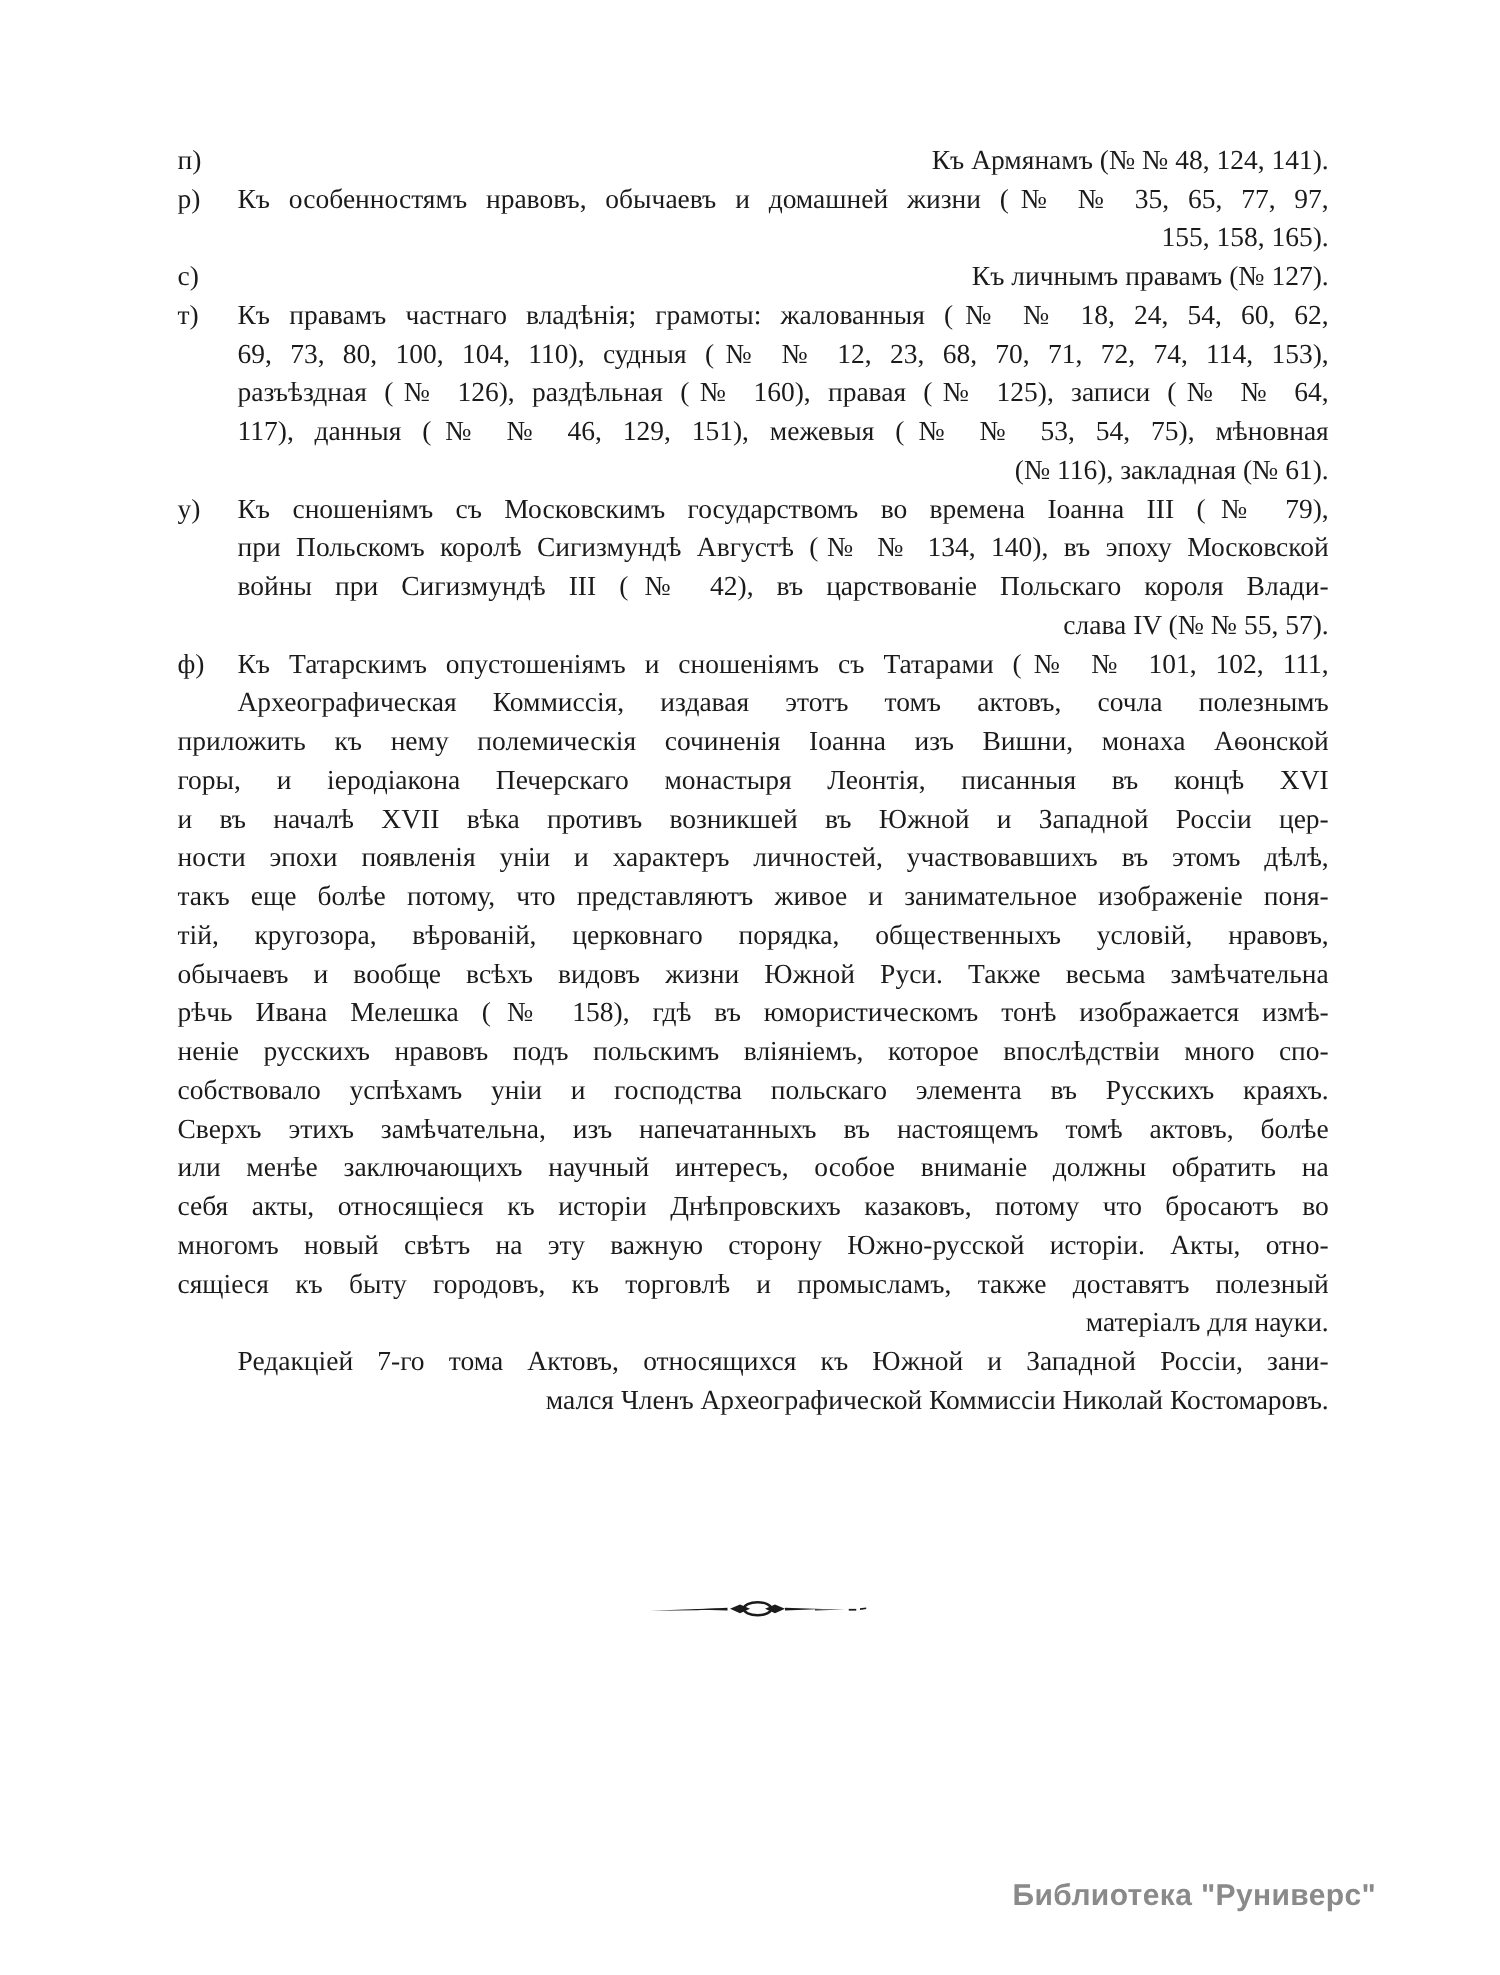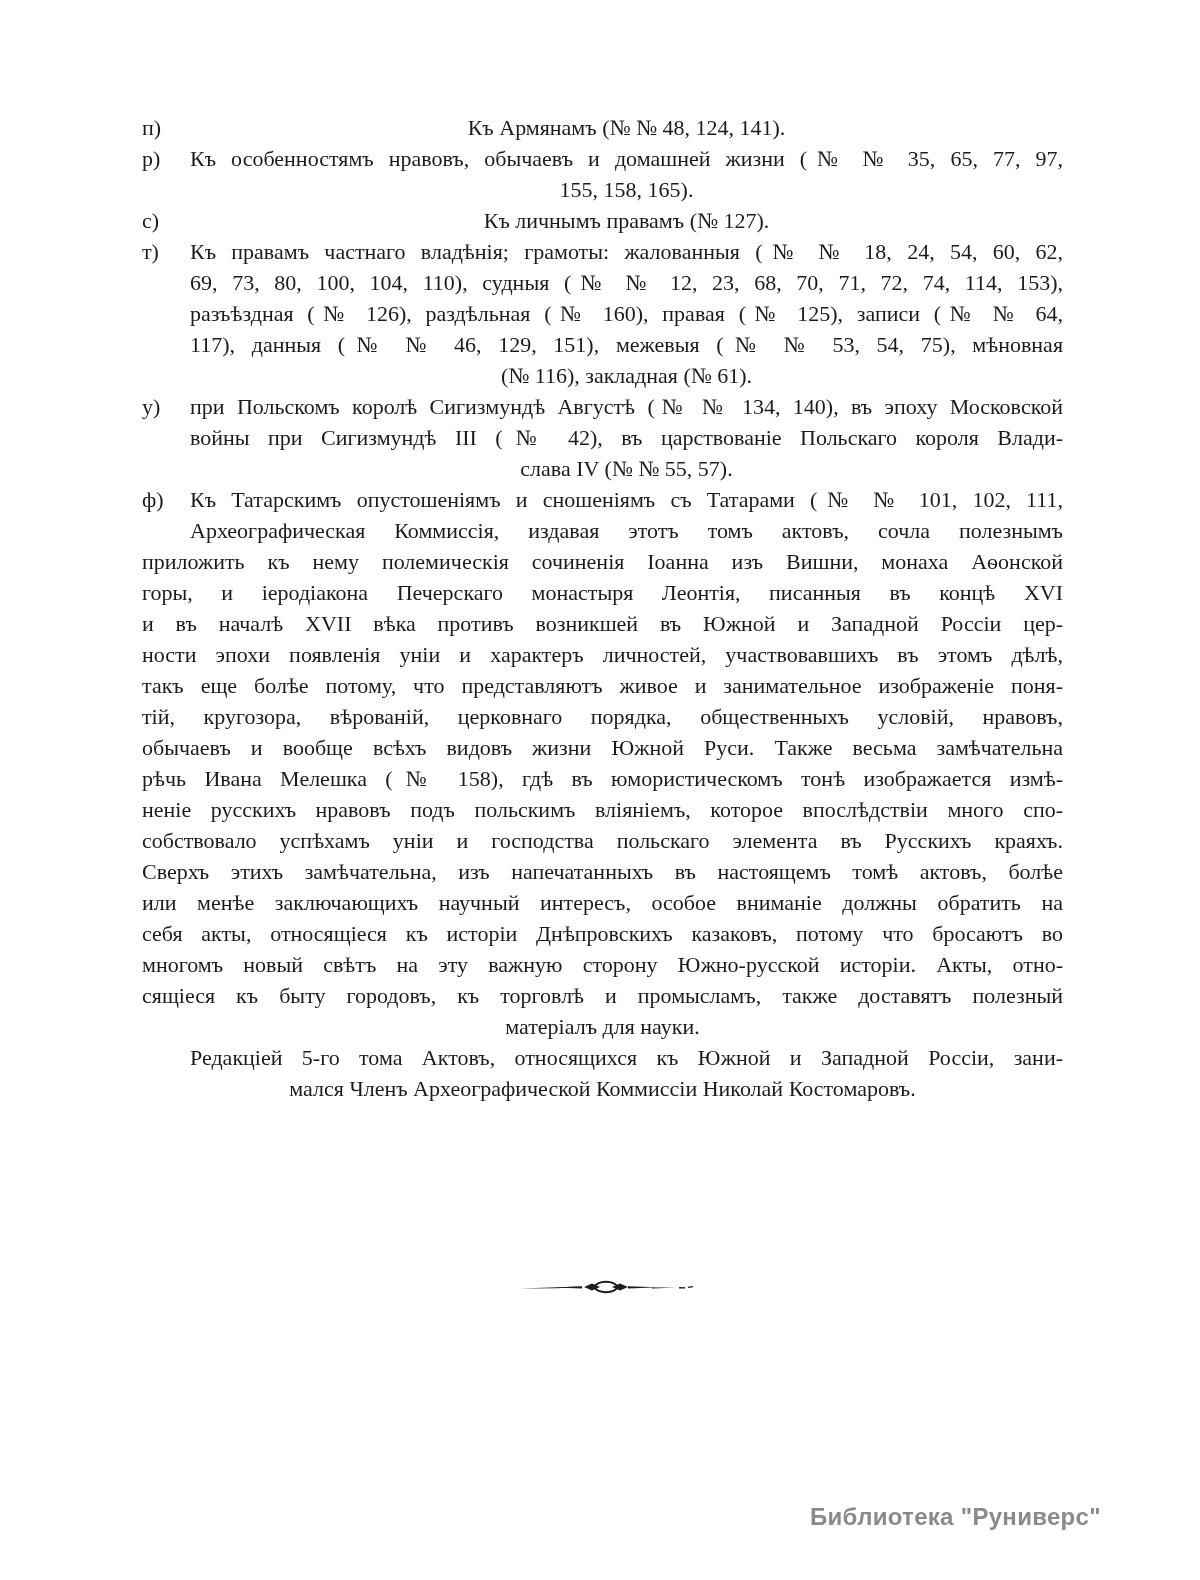--- a/index.html
+++ b/index.html
@@ -33,21 +33,21 @@
     left: 0;
     top: 0;
     height: 31px;
     line-height: 31px;
   }
   .line {
     height: 31px;
     line-height: 31px;
     overflow: hidden;
     white-space: normal;
-    text-align: center;
+    text-align: right;
   }
   .line.j {
     text-align: justify;
     text-align-last: justify;
   }
   .block.paragraph > .line:first-child {
     text-indent: 48px;
   }
   .divider {
     position: absolute;
@@ -91,20 +91,21 @@
       <div class="block list-item">
         <span class="marker">т)</span>
         <div class="line j">Къ правамъ частнаго владѣнія; грамоты: жалованныя (№ № 18, 24, 54, 60, 62,</div>
         <div class="line j">69, 73, 80, 100, 104, 110), судныя (№ № 12, 23, 68, 70, 71, 72, 74, 114, 153),</div>
         <div class="line j">разъѣздная (№ 126), раздѣльная (№ 160), правая (№ 125), записи (№ № 64,</div>
         <div class="line j">117), данныя (№ № 46, 129, 151), межевыя (№ № 53, 54, 75), мѣновная</div>
         <div class="line">(№ 116), закладная (№ 61).</div>
       </div>
       <div class="block list-item">
         <span class="marker">у)</span>
+        <div class="line j">Къ сношеніямъ съ Московскимъ государствомъ во времена Іоанна III (№ 79),</div>
         <div class="line j">при Польскомъ королѣ Сигизмундѣ Августѣ (№ № 134, 140), въ эпоху Московской</div>
         <div class="line j">войны при Сигизмундѣ III (№ 42), въ царствованіе Польскаго короля Влади-</div>
         <div class="line">слава IV (№ № 55, 57).</div>
       </div>
       <div class="block list-item">
         <span class="marker">ф)</span>
         <div class="line j">Къ Татарскимъ опустошеніямъ и сношеніямъ съ Татарами (№ № 101, 102, 111,</div>
       </div>
       <div class="block paragraph">
         <div class="line j">Археографическая Коммиссія, издавая этотъ томъ актовъ, сочла полезнымъ</div>
@@ -119,21 +120,21 @@
         <div class="line j">неніе русскихъ нравовъ подъ польскимъ вліяніемъ, которое впослѣдствіи много спо-</div>
         <div class="line j">собствовало успѣхамъ уніи и господства польскаго элемента въ Русскихъ краяхъ.</div>
         <div class="line j">Сверхъ этихъ замѣчательна, изъ напечатанныхъ въ настоящемъ томѣ актовъ, болѣе</div>
         <div class="line j">или менѣе заключающихъ научный интересъ, особое вниманіе должны обратить на</div>
         <div class="line j">себя акты, относящіеся къ исторіи Днѣпровскихъ казаковъ, потому что бросаютъ во</div>
         <div class="line j">многомъ новый свѣтъ на эту важную сторону Южно-русской исторіи. Акты, отно-</div>
         <div class="line j">сящіеся къ быту городовъ, къ торговлѣ и промысламъ, также доставятъ полезный</div>
         <div class="line">матеріалъ для науки.</div>
       </div>
       <div class="block paragraph">
-        <div class="line j">Редакціей 5-го тома Актовъ, относящихся къ Южной и Западной Россіи, зани-</div>
+        <div class="line j">Редакціей 7-го тома Актовъ, относящихся къ Южной и Западной Россіи, зани-</div>
         <div class="line">мался Членъ Археографической Коммиссіи Николай Костомаровъ.</div>
       </div>
     </div>
 
   <div class="divider">
     <svg width="176" height="18" viewBox="0 0 176 18" xmlns="http://www.w3.org/2000/svg">
       <path d="M2 10.5 L40 9.2 L64 8.6 L40 10.2 Z" fill="#1b1b1b"></path>
       <path d="M36 9.6 L64 8.2 L64 10.4 Z" fill="#1b1b1b"></path>
       <polygon points="66,9 74,5.5 82,9 74,12.5" fill="#1b1b1b"></polygon>
       <ellipse cx="88" cy="9" rx="11" ry="5.2" fill="none" stroke="#1b1b1b" stroke-width="2"></ellipse>

